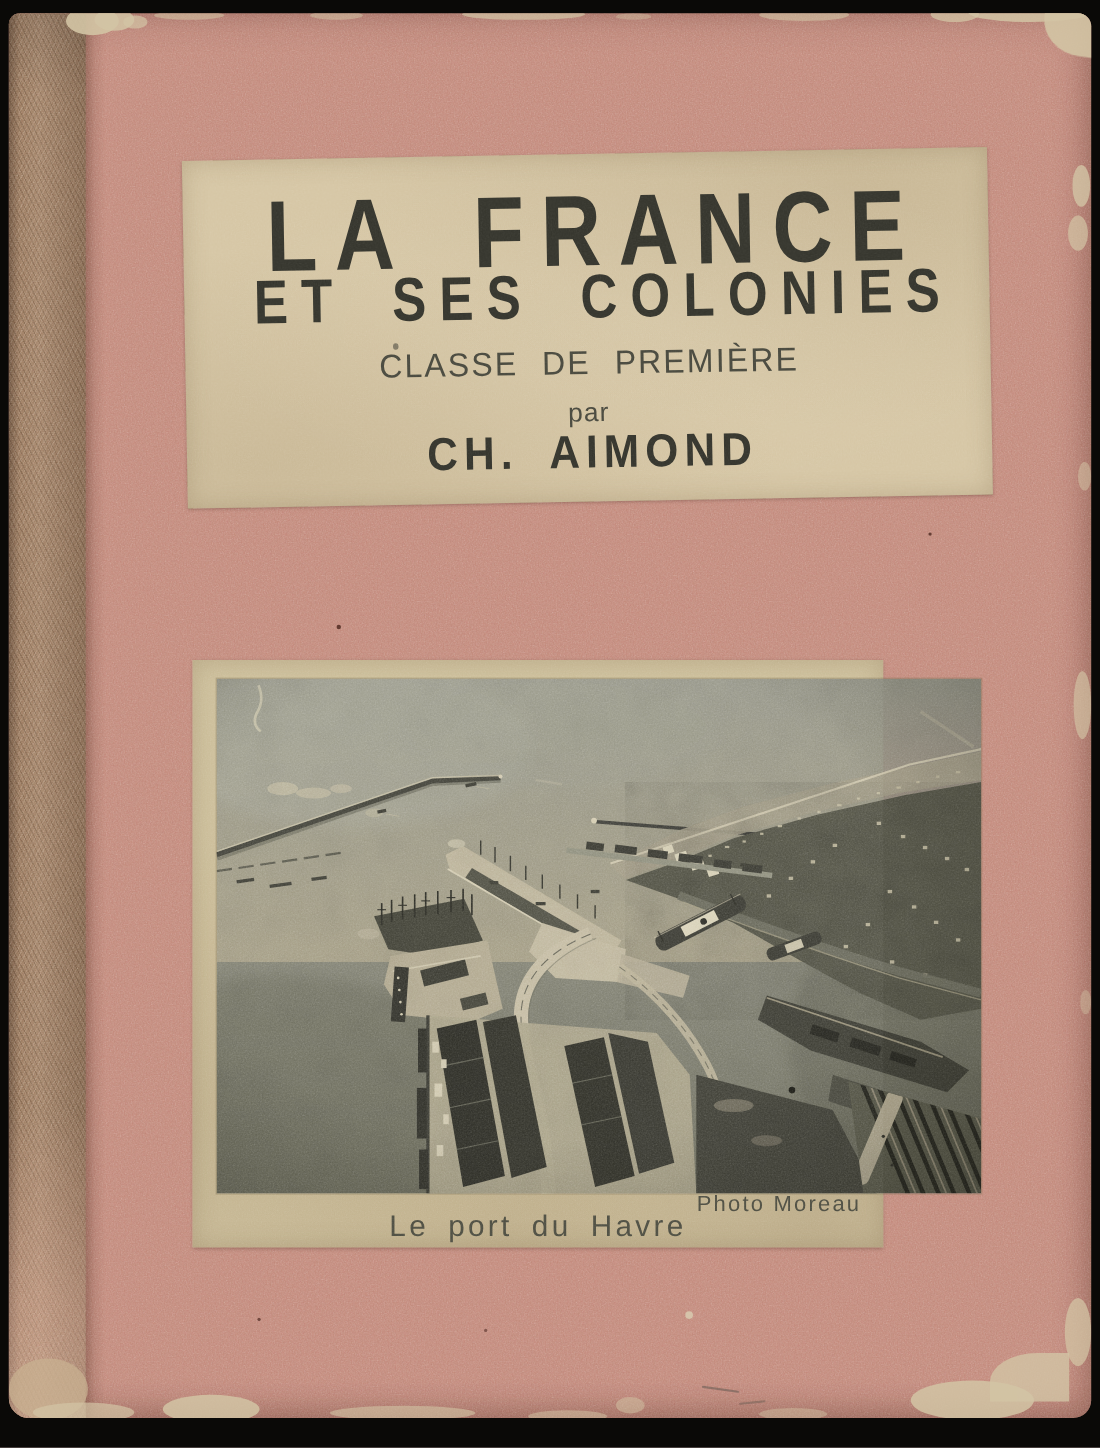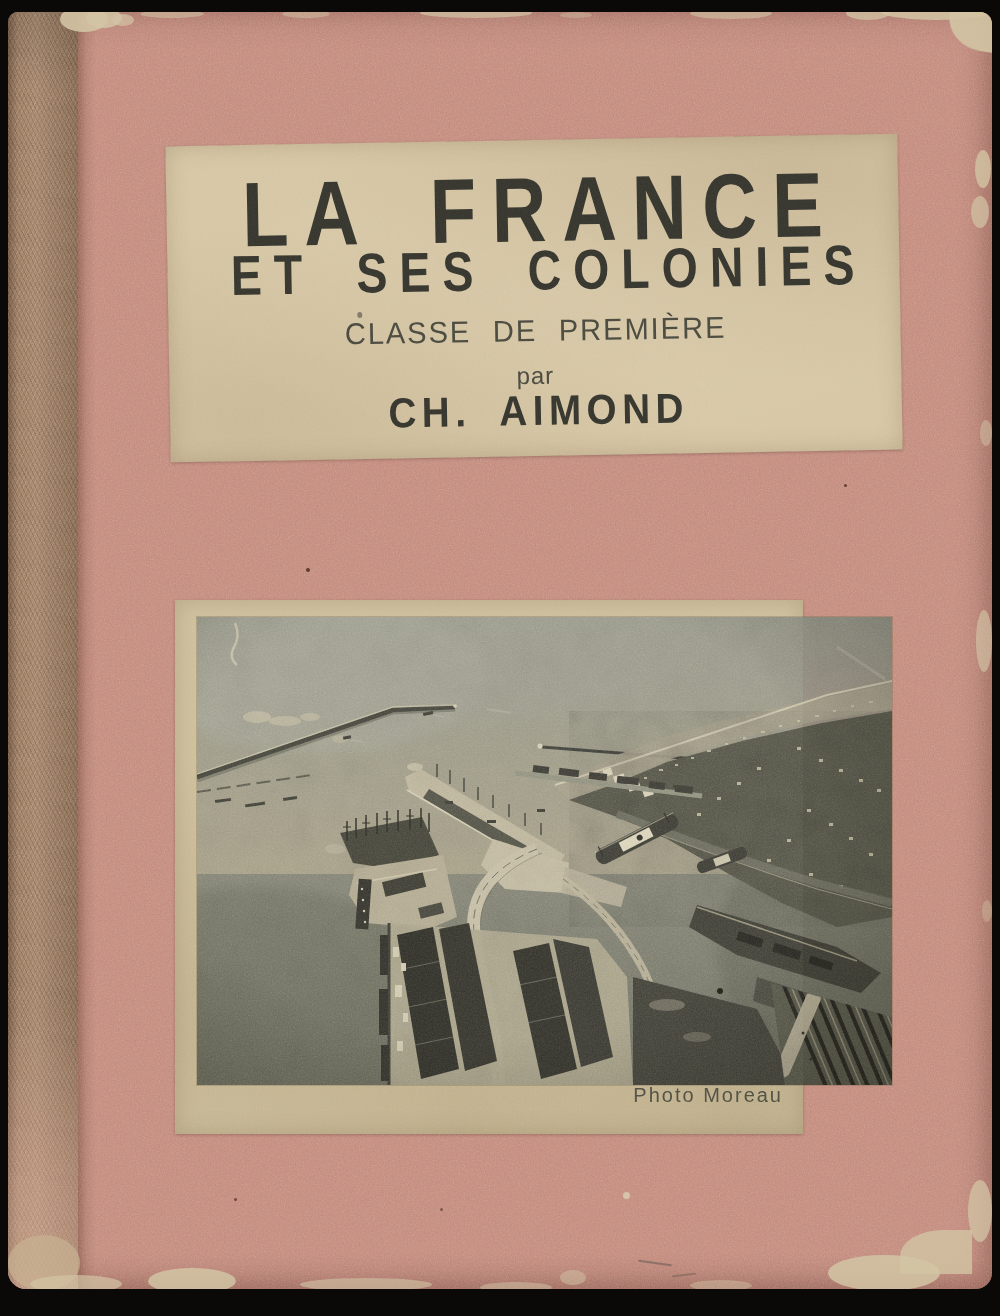--- a/index.html
+++ b/index.html
@@ -358,20 +358,21 @@
           <line x1="154" y1="123" x2="166" y2="125"></line>
             <line x1="236" y1="98" x2="248" y2="100"></line>
             <line x1="299" y1="206" x2="310" y2="208"></line>
         </g>
 
         <rect width="695" height="468" fill="url(#vig)"></rect>
         <rect width="695" height="468" filter="url(#pg)" opacity=".6" style="mix-blend-mode:soft-light"></rect>
         <rect width="695" height="468" filter="url(#pm)" opacity=".12" style="mix-blend-mode:multiply"></rect>
       </svg>
       <div class="credit">Photo Moreau</div>
+      <div class="caption">Le port du Havre</div>
       <svg class="tex" width="734" height="534">
         <rect width="734" height="534" filter="url(#g1)" opacity="0.4" style="mix-blend-mode:soft-light"></rect>
       </svg>
     </div>
 
     <i class="chip" style="left:52px;top:-6px;width:48px;height:26px;opacity:.9"></i>
     <i class="chip" style="left:78px;top:-4px;width:36px;height:20px;opacity:.85"></i>
     <i class="chip" style="left:104px;top:2px;width:22px;height:12px;opacity:.7"></i>
     <i class="chip" style="left:132px;top:-2px;width:64px;height:8px;opacity:.55"></i>
     <i class="chip" style="left:274px;top:-2px;width:48px;height:8px;opacity:.5"></i>

